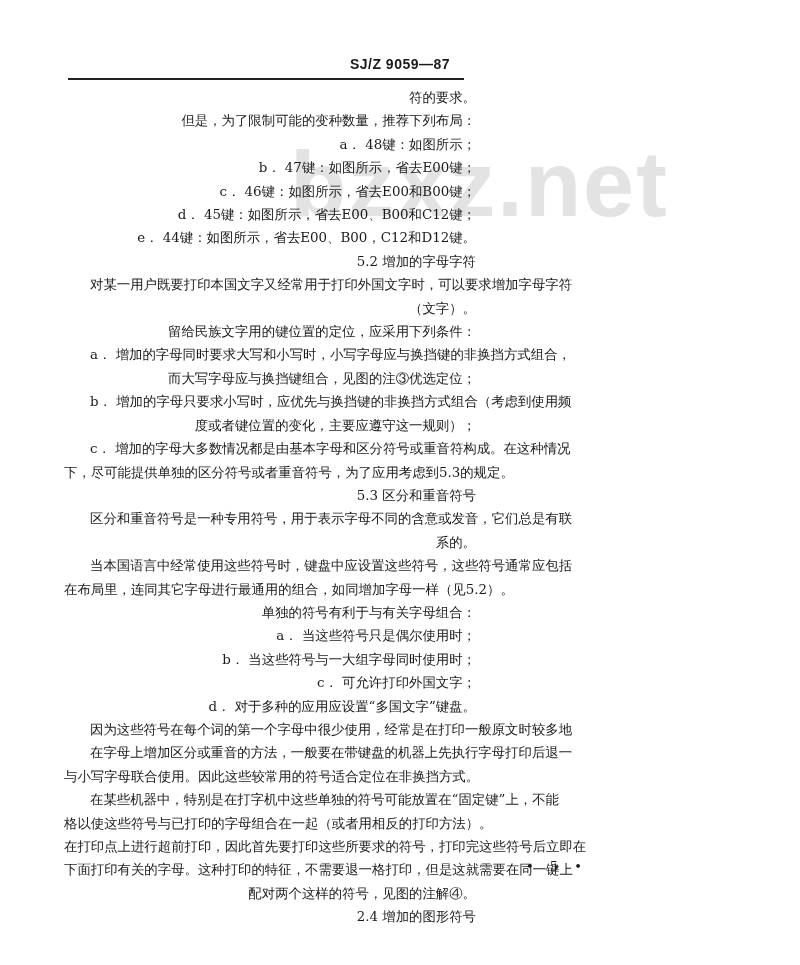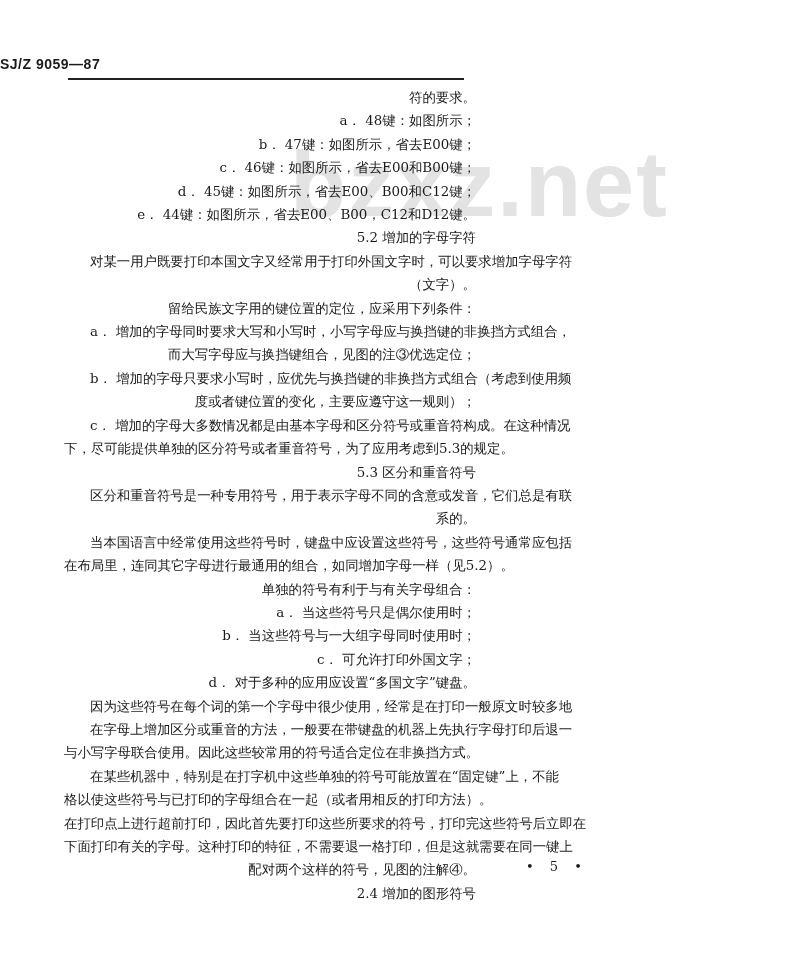--- a/index.html
+++ b/index.html
@@ -1,38 +1,39 @@
 <!DOCTYPE html>
 <html><head>
 <meta charset="utf-8">
 <style>
   html, body { margin: 0; padding: 0; background: #ffffff; }
   body { width: 800px; height: 965px; position: relative; overflow: hidden;
          font-family: "DejaVu Serif", "Liberation Serif", serif; color: #1a1a1a; }
-  .header { position: absolute; top: 56px; left: 0; width: 800px; 
+  .header { position: absolute; top: 56px; left: 0; width: 800px; text-align: center;
             font-family: "Liberation Sans", "DejaVu Sans", sans-serif; font-weight: bold;
             font-size: 14px; letter-spacing: 0.5px; }
   .rule { position: absolute; top: 78px; left: 68px; width: 396px; height: 2px; background: #222; }
   .watermark { position: absolute; top: 138px; left: 290px; font-family: "Liberation Sans", "DejaVu Sans", sans-serif;
                font-weight: bold; font-size: 92px; color: #e3e3e3; letter-spacing: 2px; line-height: 1; z-index: 0; text-align: right; }
   .content { position: absolute; top: 86px; left: 64px; width: 412px; z-index: 1; text-align: right; }
   .line { font-size: 13.4px; line-height: 23.4px; white-space: nowrap; }
   .ind { padding-left: 26px; }
   .heading { font-size: 13.4px; line-height: 23.4px; white-space: nowrap; }
   .page-num { position: absolute; top: 859px; left: 526px; font-size: 13px; letter-spacing: 6px; }
 </style>
 </head>
 <body>
 
 <div class="header">SJ/Z 9059—87</div>
 <div class="rule"></div>
 <div class="watermark">bzxz.net</div>
 
 <div class="content" id="content">
     <div class="line">符的要求。</div>
+    <div class="line ind">但是，为了限制可能的变种数量，推荐下列布局：</div>
     <div class="line ind">a． 48键：如图所示；</div>
     <div class="line ind">b． 47键：如图所示，省去E00键；</div>
     <div class="line ind">c． 46键：如图所示，省去E00和B00键；</div>
     <div class="line ind">d． 45键：如图所示，省去E00、B00和C12键；</div>
     <div class="line ind">e． 44键：如图所示，省去E00、B00，C12和D12键。</div>
     <div class="heading">5.2  增加的字母字符</div>
     <div class="line ind">对某一用户既要打印本国文字又经常用于打印外国文字时，可以要求增加字母字符</div>
     <div class="line">（文字）。</div>
     <div class="line ind">留给民族文字用的键位置的定位，应采用下列条件：</div>
     <div class="line ind">a． 增加的字母同时要求大写和小写时，小写字母应与换挡键的非换挡方式组合，</div>

